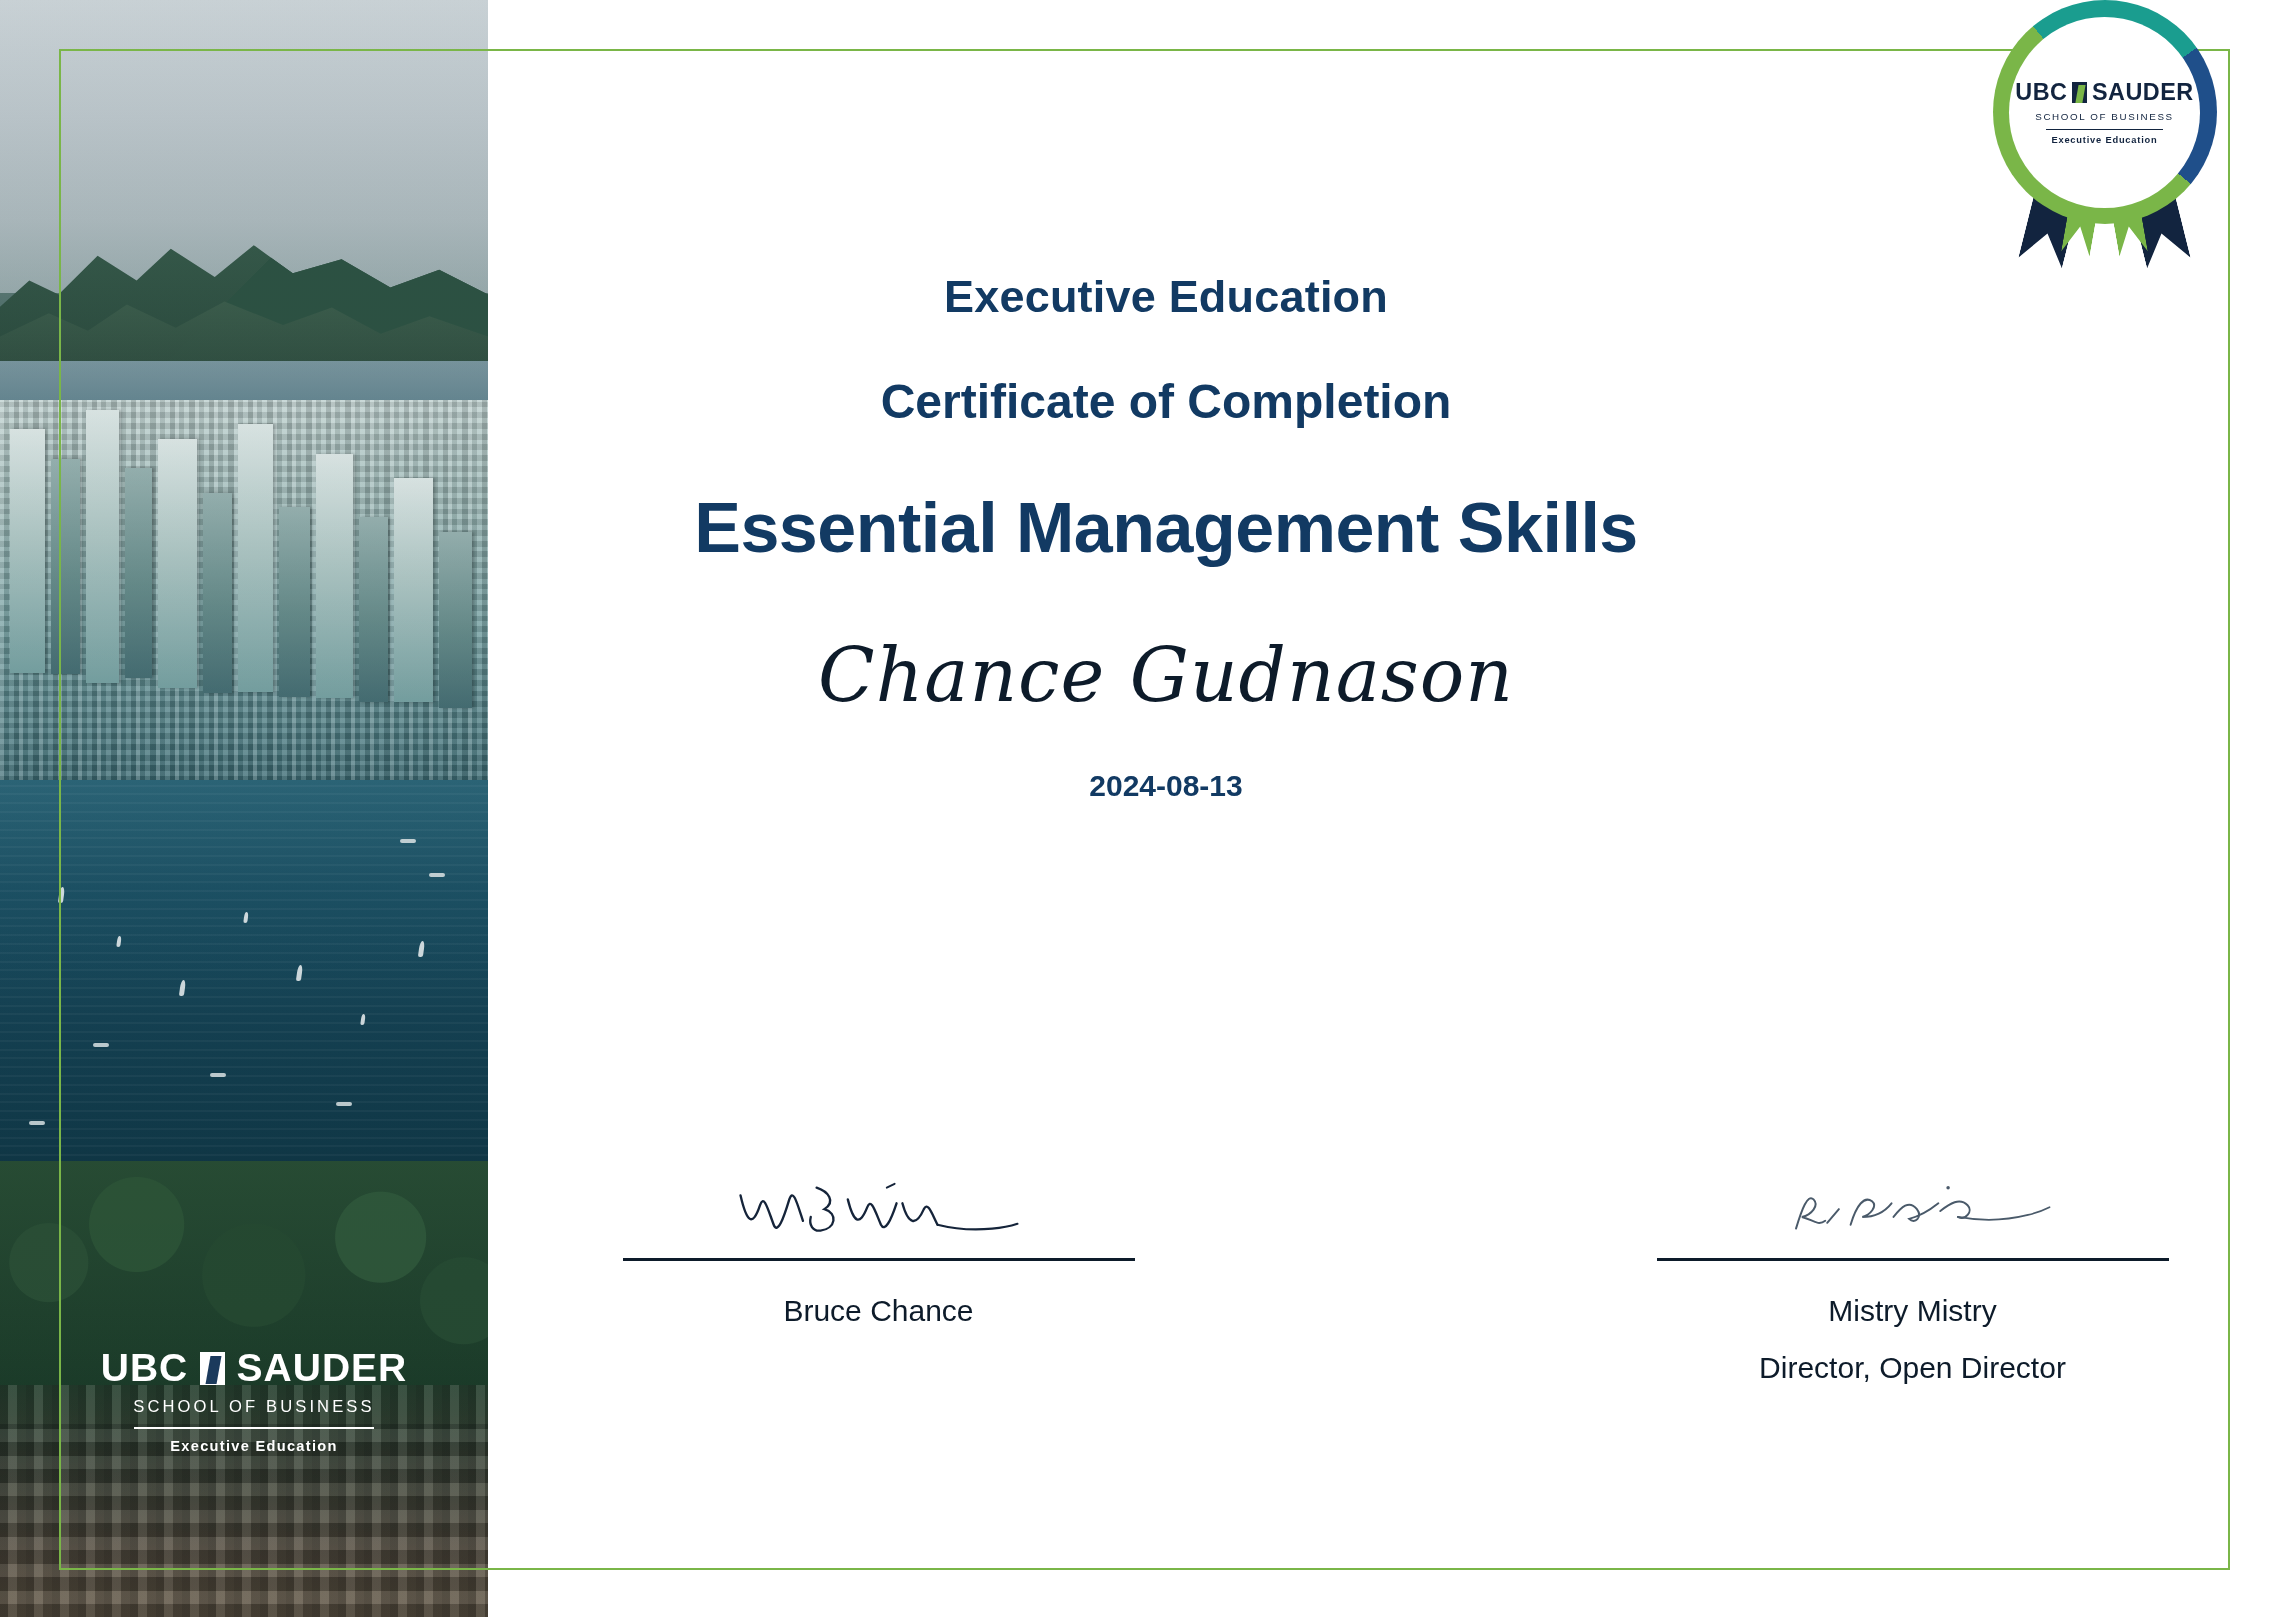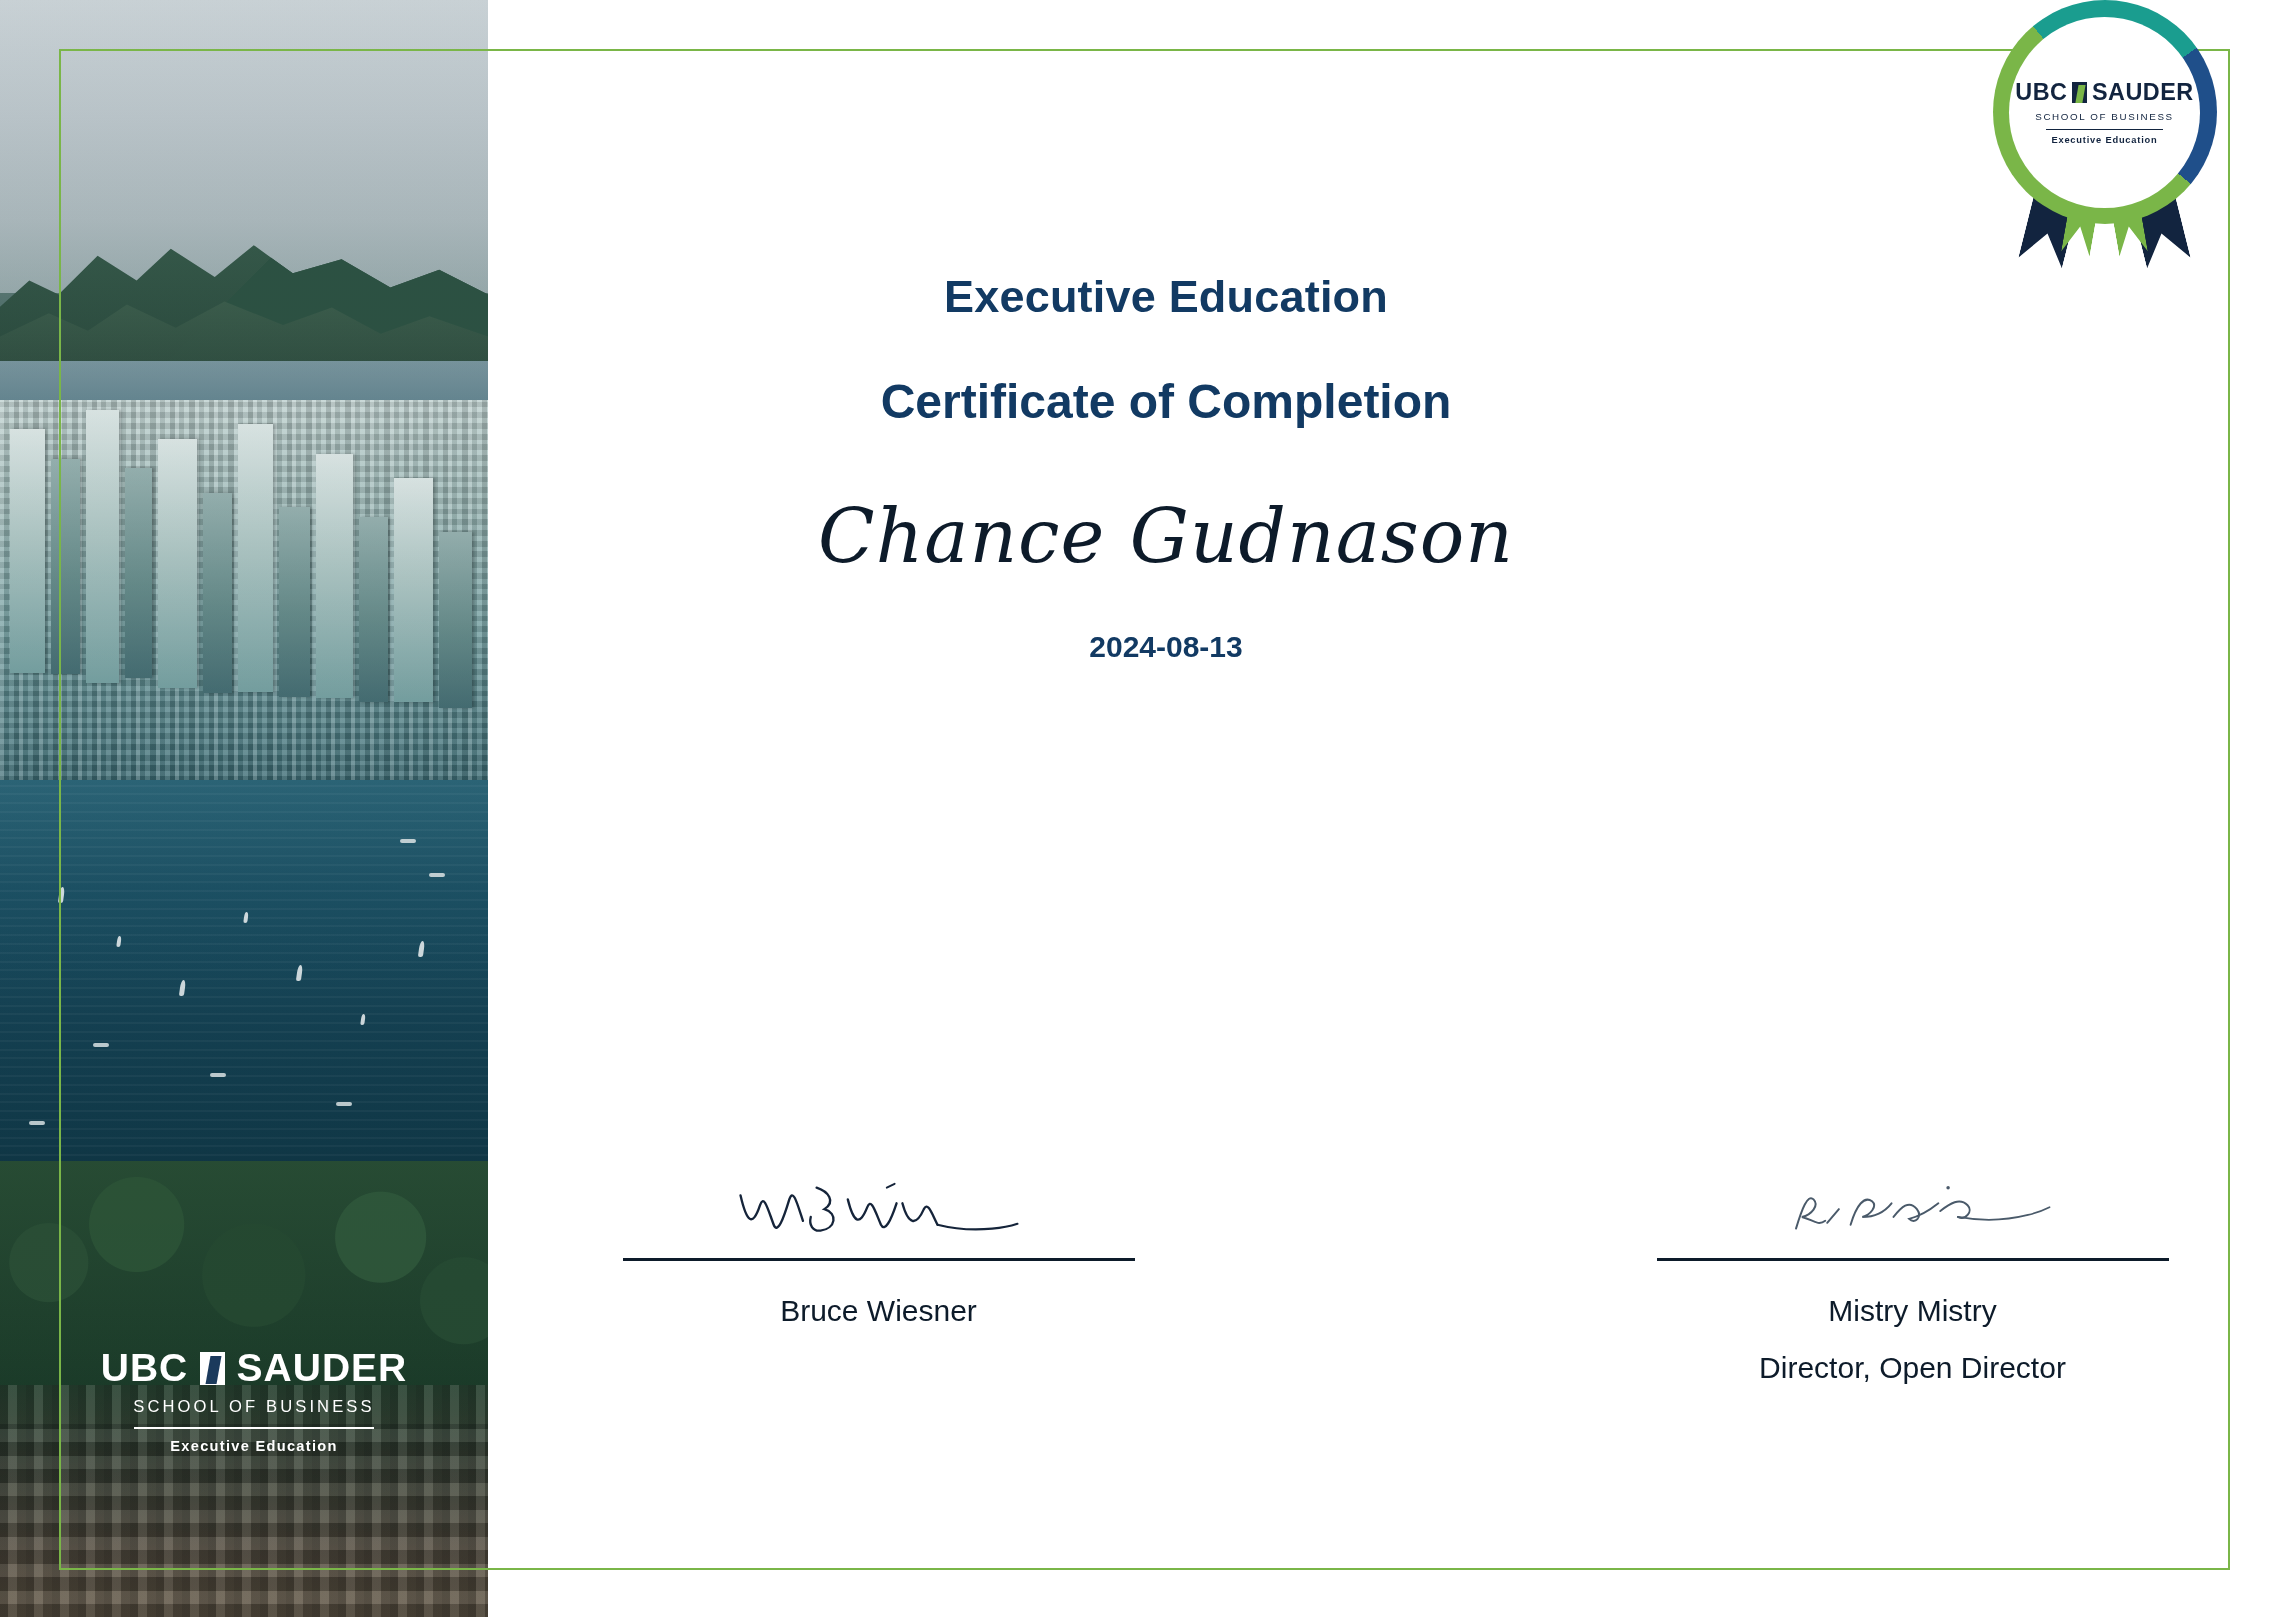--- a/index.html
+++ b/index.html
@@ -487,38 +487,39 @@
         <div class="s-rule"></div>
         <div class="s-exec">Executive Education</div>
       </div>
     </div>
   </div>
 
   <div class="body">
     <div class="center-col">
       <div class="t-exec-ed">Executive Education</div>
       <div class="t-cert">Certificate of Completion</div>
+      <div class="t-course">Essential Management Skills</div>
       <div class="t-name">Chance Gudnason</div>
       <div class="t-date">2024-08-13</div>
     </div>
 
     <div class="sigs">
       <div class="sig left">
         <div class="sig-img">
           <svg width="312" height="88" viewBox="0 0 320 90" fill="none" aria-hidden="true">
             <path d="M18 26 C24 52, 30 60, 38 36 C42 24, 46 40, 52 56 C56 66, 62 50, 68 30 C72 18, 76 34, 82 52" stroke="#15243a" stroke-width="2.4" fill="none" stroke-linecap="round"></path>
             <path d="M96 18 C108 22, 116 32, 104 40 C118 44, 116 60, 100 62 C92 63, 88 56, 90 48" stroke="#15243a" stroke-width="2.4" fill="none" stroke-linecap="round"></path>
             <path d="M128 30 C134 54, 140 58, 148 38 C152 28, 156 42, 162 56 C166 64, 172 52, 178 34" stroke="#15243a" stroke-width="2.4" fill="none" stroke-linecap="round"></path>
             <path d="M184 34 C190 56, 198 58, 206 40 C210 32, 214 44, 220 56" stroke="#15243a" stroke-width="2.4" fill="none" stroke-linecap="round"></path>
             <path d="M220 56 C236 60, 256 62, 276 60 C288 59, 296 57, 302 55" stroke="#15243a" stroke-width="2.2" fill="none" stroke-linecap="round"></path>
             <path d="M168 18 L176 14" stroke="#15243a" stroke-width="2" stroke-linecap="round"></path>
           </svg>
         </div>
         <div class="sig-line"></div>
-        <div class="sig-name">Bruce Wiesner</div>
+        <div class="sig-name">Bruce Chance</div>
       </div>
 
       <div class="sig right">
         <div class="sig-img">
           <svg width="312" height="88" viewBox="0 0 320 90" fill="none" aria-hidden="true">
             <path d="M40 60 C46 40, 52 24, 58 30 C64 36, 56 46, 46 48 C56 50, 62 58, 70 52" stroke="#4a5a6a" stroke-width="2" fill="none" stroke-linecap="round"></path>
             <path d="M72 54 L84 40" stroke="#4a5a6a" stroke-width="2" stroke-linecap="round"></path>
             <path d="M96 56 C102 36, 110 26, 118 32 C124 37, 116 46, 108 48 C120 48, 130 44, 138 34" stroke="#4a5a6a" stroke-width="2" fill="none" stroke-linecap="round"></path>
             <path d="M140 48 C148 38, 156 30, 164 40 C170 48, 162 56, 156 50 C164 48, 176 42, 186 34" stroke="#4a5a6a" stroke-width="2" fill="none" stroke-linecap="round"></path>
             <path d="M188 42 C198 34, 208 28, 216 36 C222 42, 214 52, 206 48" stroke="#4a5a6a" stroke-width="2" fill="none" stroke-linecap="round"></path>

